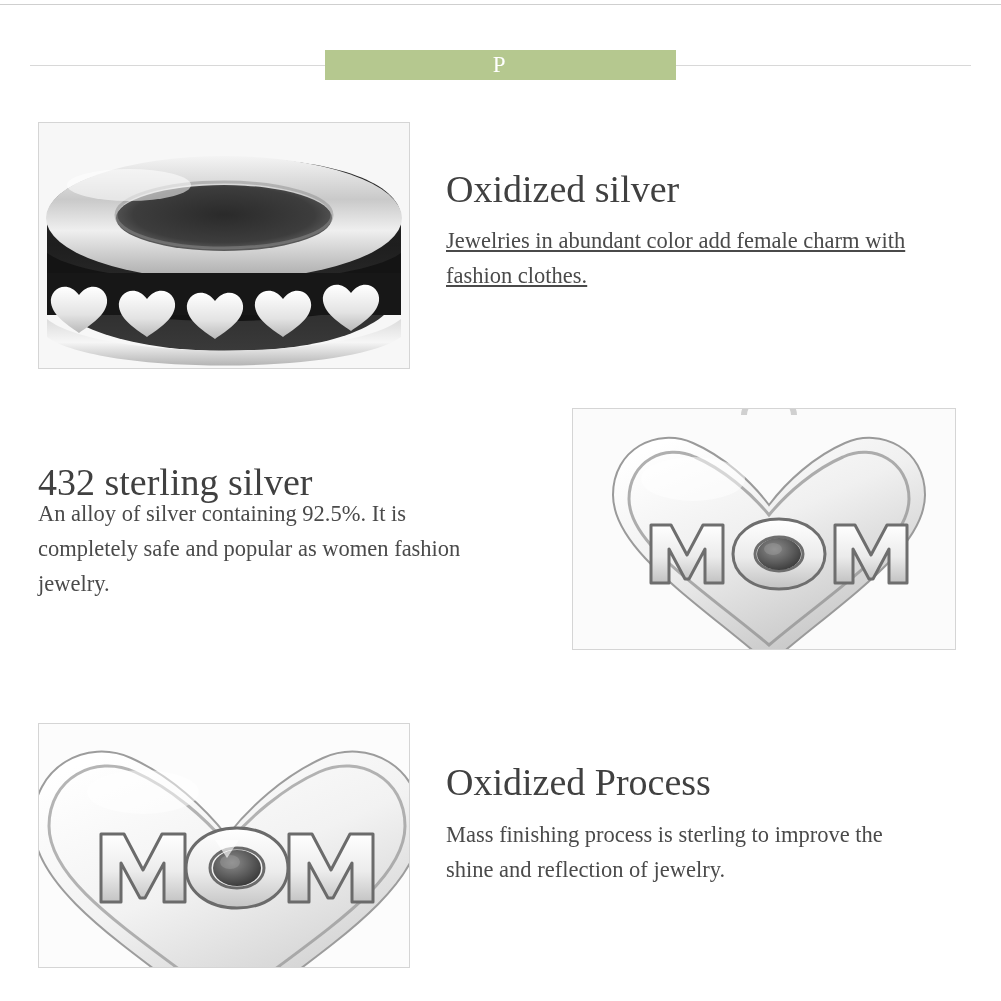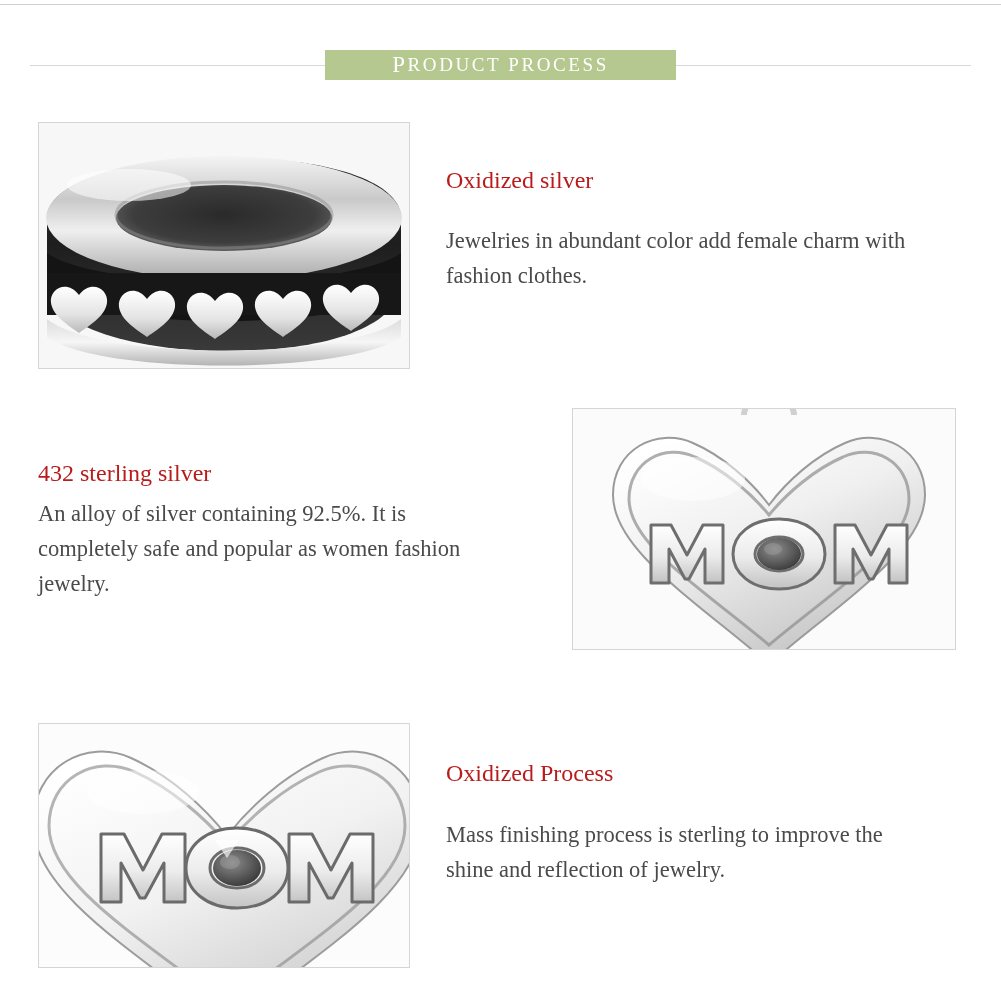--- a/index.html
+++ b/index.html
@@ -68,37 +68,37 @@
     position: absolute;
     border: 1px solid #d5d5d5;
     background: #f2f2f2;
     overflow: hidden;
   }
 
   
   .block-title {
     position: absolute;
     font-family: "Liberation Serif", serif;
-    font-size: 24px;
-    color: #b91c1c;
+    font-size: 38px;
+    color: #404040;
     font-weight: normal;
     white-space: nowrap;
   }
   .block-body {
     position: absolute;
     font-family: "Liberation Serif", serif;
     font-size: 22.5px;
     line-height: 35px;
     color: #4a4a4a;
   }
 
   
   #photo-oxidized { left: 38px; top: 122px; width: 370px; height: 245px; }
   #title-oxidized { left: 446px; top: 167px; }
-  #body-oxidized  { left: 446px; top: 223px; width: 475px; }
+  #body-oxidized  { left: 446px; top: 223px; width: 475px; text-decoration: underline; }
 
   
   #photo-sterling { left: 572px; top: 408px; width: 382px; height: 240px; }
   #title-sterling { left: 38px;  top: 460px; }
   #body-sterling  { left: 38px;  top: 496px; width: 470px; }
 
   
   #photo-polishing { left: 38px; top: 723px; width: 370px; height: 243px; }
   #title-polishing { left: 446px; top: 760px; }
   #body-polishing  { left: 446px; top: 817px; width: 450px; }
@@ -109,21 +109,20 @@
 </style>
 </head>
 <body>
 
 <div class="top-rule"></div>
 
 <div class="section-header">
   <div class="header-line"></div>
   <div class="header-badge">
     <span class="cap">P</span>
-      <span>roduct process</span>
   </div>
 </div>
 
 <div class="photo" id="photo-oxidized">
   <div class="img-inner">
     <svg viewBox="0 0 370 245" preserveAspectRatio="none">
       <defs>
         <linearGradient id="ringTop" x1="0" y1="0" x2="0" y2="1">
           <stop offset="0%" stop-color="#f4f4f4"></stop>
           <stop offset="35%" stop-color="#c9c9c9"></stop>

